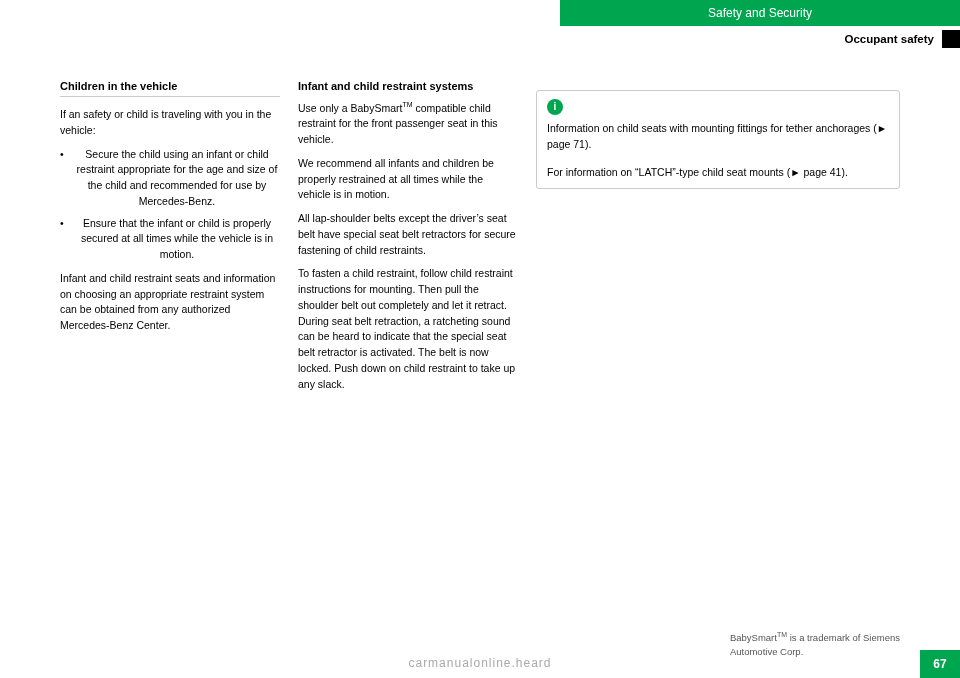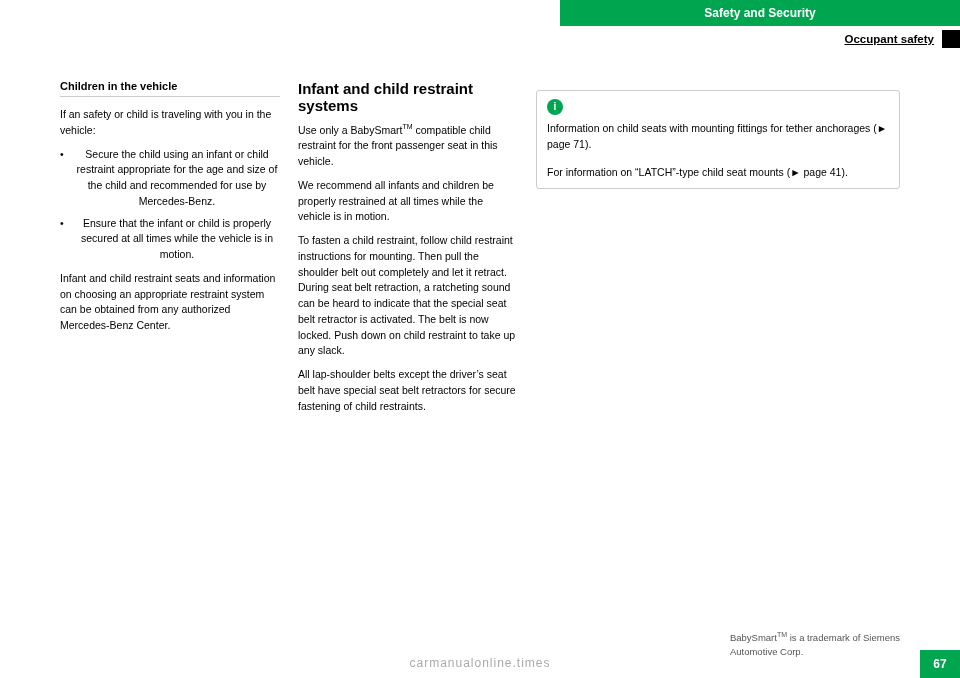--- a/index.html
+++ b/index.html
@@ -21,37 +21,36 @@
       right: 0;
       width: 400px;
     }
 
     .safety-security-bar {
       background: #00a550;
       color: #fff;
       text-align: center;
       padding: 6px 10px;
       font-size: 12px;
-      font-weight: bold;
+      font-weight: normal;
       width: 100%;
     }
 
     .occupant-safety-bar {
       display: flex;
       align-items: center;
       justify-content: flex-end;
       padding: 4px 0;
     }
 
     .occupant-safety-label {
       font-size: 11.5px;
       font-weight: bold;
       color: #000;
       padding-right: 8px;
-      text-decoration: underline;
     }
 
     .black-square {
       background: #000;
       width: 18px;
       height: 18px;
       display: inline-block;
     }
 
     
@@ -111,21 +110,21 @@
       top: 0;
     }
 
     
     .middle-column {
       width: 220px;
       flex-shrink: 0;
     }
 
     .subsection-title {
-      font-size: 15px;
+      font-size: 11px;
       font-weight: bold;
       color: #000;
       margin-bottom: 8px;
     }
 
     
     .right-column {
       flex: 1;
     }
 
@@ -228,22 +227,22 @@
     </ul>
     <p class="section-text">Infant and child restraint seats and information on choosing an appropriate restraint system can be obtained from any authorized Mercedes-Benz Center.</p>
   </div>
 
   <div class="middle-column">
     <div class="subsection-title">Infant and child restraint systems</div>
     <p class="section-text">
       Use only a BabySmart<sup>TM</sup> compatible child restraint for the front passenger seat in this vehicle.
     </p>
     <p class="section-text">We recommend all infants and children be properly restrained at all times while the vehicle is in motion.</p>
+    <p class="section-text">All lap-shoulder belts except the driver’s seat belt have special seat belt retractors for secure fastening of child restraints.</p>
     <p class="section-text">To fasten a child restraint, follow child restraint instructions for mounting. Then pull the shoulder belt out completely and let it retract. During seat belt retraction, a ratcheting sound can be heard to indicate that the special seat belt retractor is activated. The belt is now locked. Push down on child restraint to take up any slack.</p>
-    <p class="section-text">All lap-shoulder belts except the driver’s seat belt have special seat belt retractors for secure fastening of child restraints.</p>
   </div>
 
   <div class="right-column">
 
     <div class="info-box">
       <div class="info-icon">
         <span>i</span>
       </div>
       <p class="info-box-text">Information on child seats with mounting fittings for tether anchorages (► page 71).</p>
       <br>
@@ -258,14 +257,14 @@
     BabySmart<sup>TM</sup> is a trademark of Siemens
   </p>
   <p class="trademark-text">Automotive Corp.</p>
 </div>
 
 <div class="page-number">
   <span>67</span>
 </div>
 
 <div class="watermark">
-  <span>carmanualonline.times</span>
+  <span>carmanualonline.heard</span>
 </div>
 
 </body></html>

